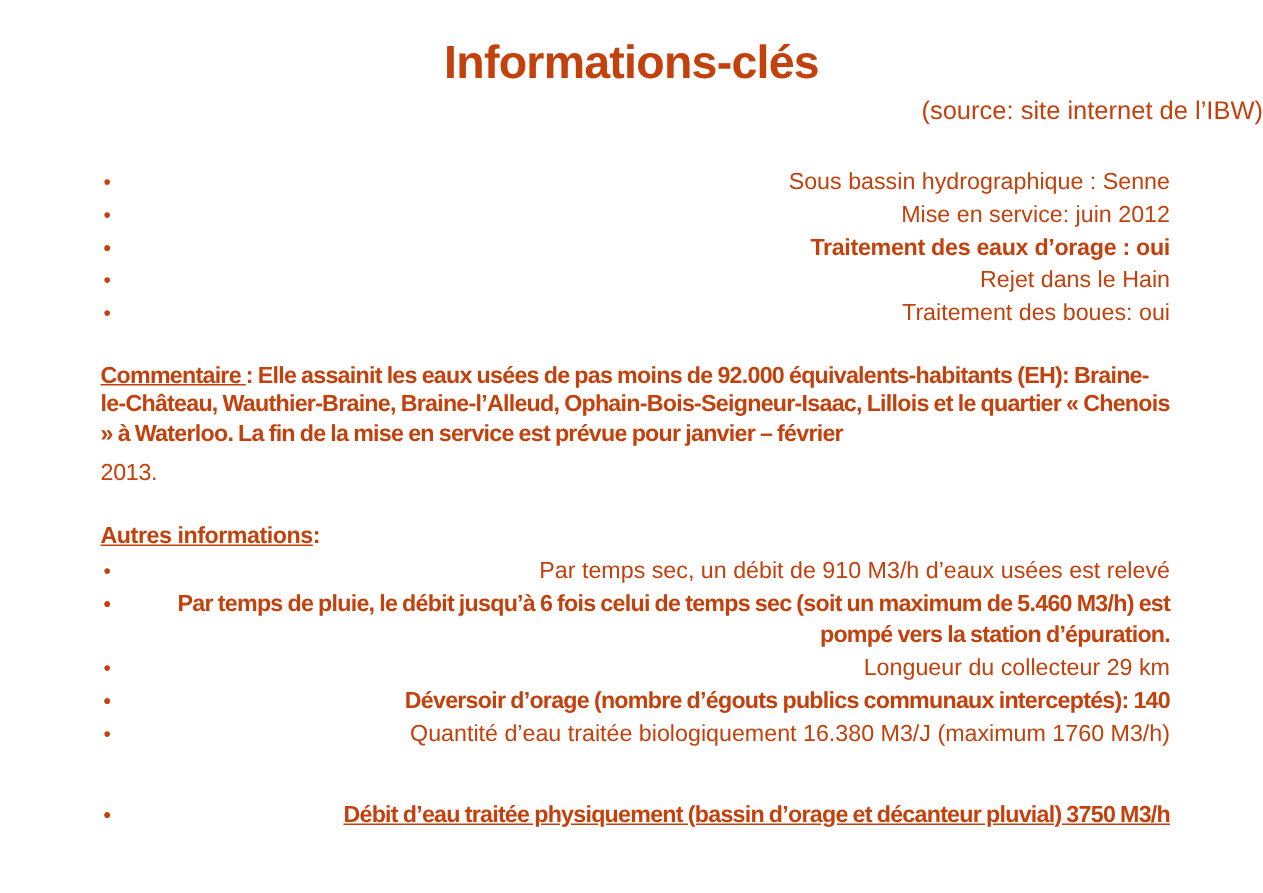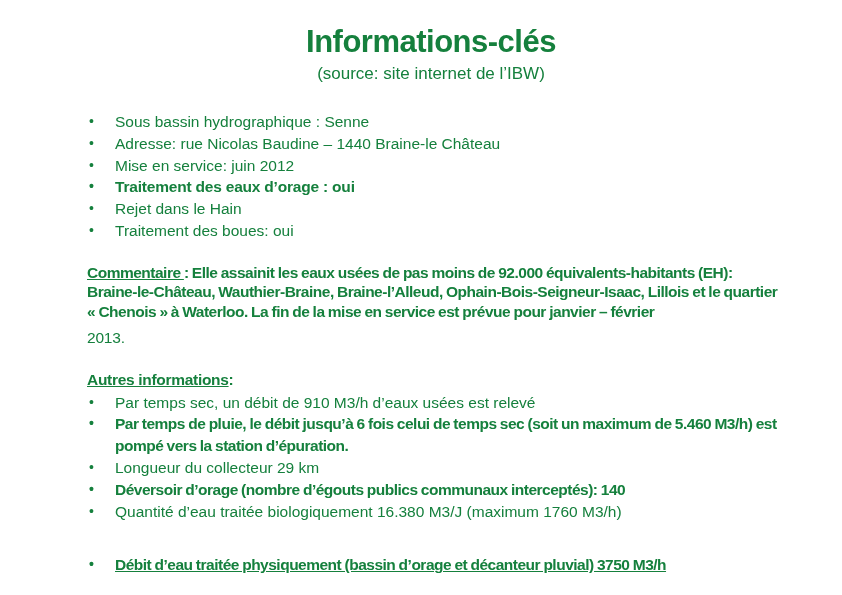--- a/index.html
+++ b/index.html
@@ -1,49 +1,48 @@
 <!DOCTYPE html>
 <html><head>
 <meta charset="utf-8">
 <style>
   html, body { margin:0; padding:0; background:#ffffff; }
   .slide {
     position:relative;
     width:842px; height:595px;
     background:#ffffff;
-    color:#15803d;
+    color:#c2410c;
     font-family:"Liberation Sans", sans-serif;
     overflow:hidden;
     box-sizing:border-box;
-    padding-left:20px;
   }
   .title {
     margin:24px 0 0 0;
     text-align:center;
     font-size:31px;
     font-weight:700;
     letter-spacing:-0.5px;
     line-height:36px;
   }
   .subtitle {
     margin:2px 0 0 0;
-    text-align:center;
+    text-align:right;
     font-size:17px;
     line-height:24px;
   }
   .content { margin:0 62px 0 67px; }
 
   ul.bullets {
     list-style:none;
     margin:25px 0 0 0;
     padding:0;
     font-size:15.5px;
     line-height:21.8px;
   }
-  ul.bullets li { position:relative; padding-left:28px; }
+  ul.bullets li { position:relative; padding-left:28px;text-align:right; }
   ul.bullets li::before {
     content:"\2022";
     position:absolute;
     left:2px; top:0;
     font-size:14px;
   }
 
   .b  { font-weight:700; letter-spacing:-0.2px; }           
   .bc { font-weight:700; letter-spacing:-0.5px; word-spacing:-0.5px; } 
   .u  { text-decoration:underline;margin-top:32px; }
@@ -77,21 +76,20 @@
 
 <div class="slide">
 
   <h1 class="title">Informations-clés</h1>
   <div class="subtitle">(source: site internet de l’IBW)</div>
 
   <div class="content">
 
     <ul class="bullets">
       <li>Sous bassin hydrographique : Senne</li>
-      <li>Adresse: rue Nicolas Baudine – 1440 Braine-le Château</li>
       <li>Mise en service: juin 2012</li>
       <li class="b">Traitement des eaux d’orage : oui</li>
       <li>Rejet dans le Hain</li>
       <li>Traitement des boues: oui</li>
     </ul>
 
     <p class="commentaire"><span class="u">Commentaire </span><span>: </span><span>Elle assainit les eaux usées de pas moins de 92.000 équivalents-habitants (EH): Braine-le-Château, Wauthier-Braine, Braine-l’Alleud, Ophain-Bois-Seigneur-Isaac, Lillois et le quartier « Chenois » à Waterloo. La fin de la mise en service est prévue pour janvier – février</span></p>
     <div class="commentaire-tail">2013.</div>
 
     <p class="autres-heading"><span class="u">Autres informations</span><span>:</span></p>

